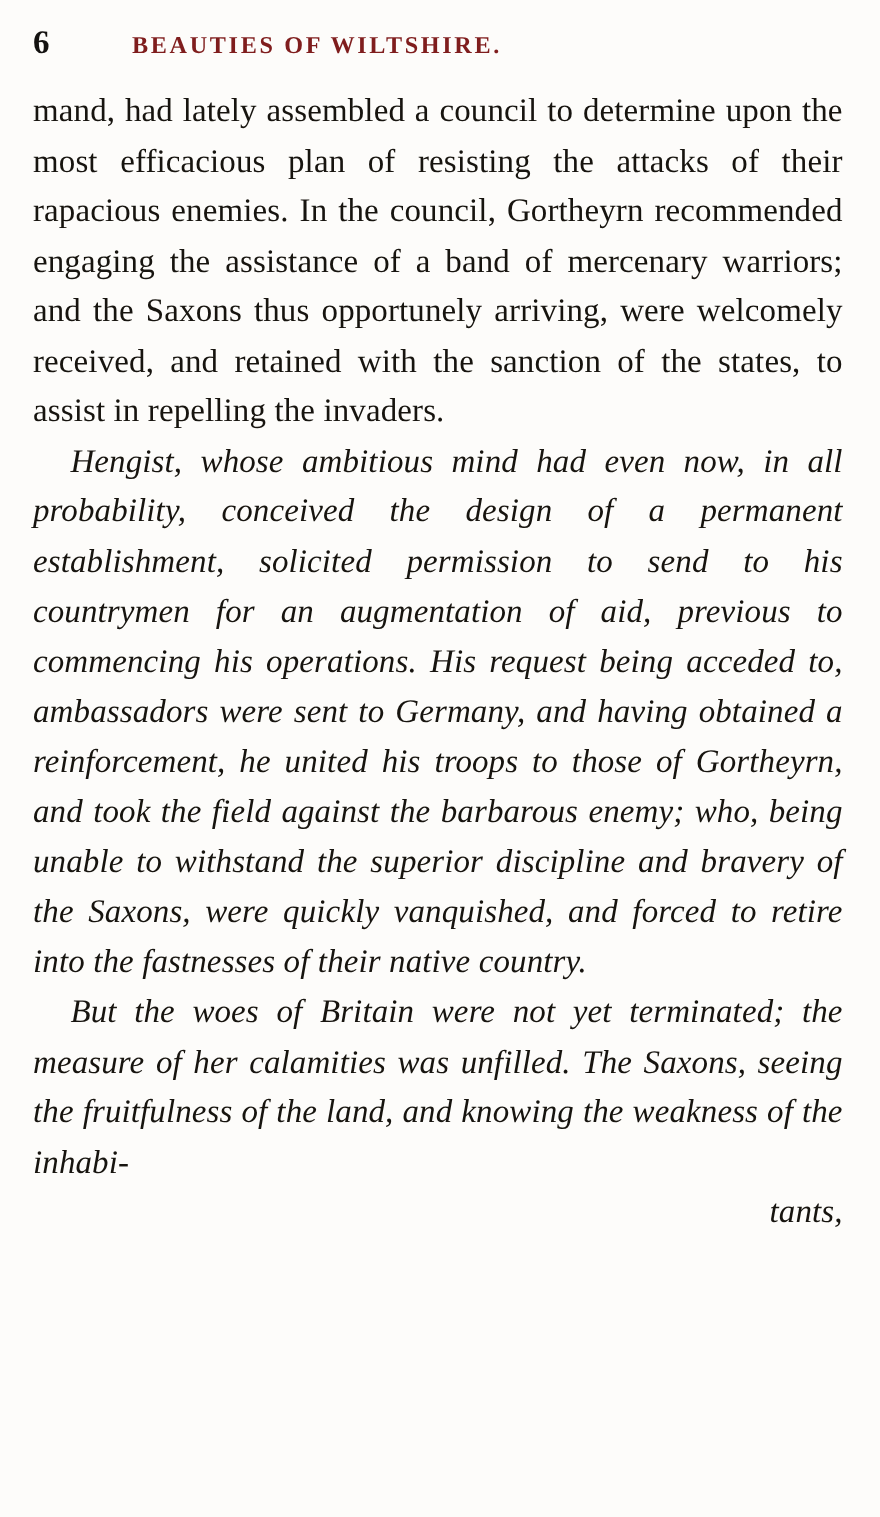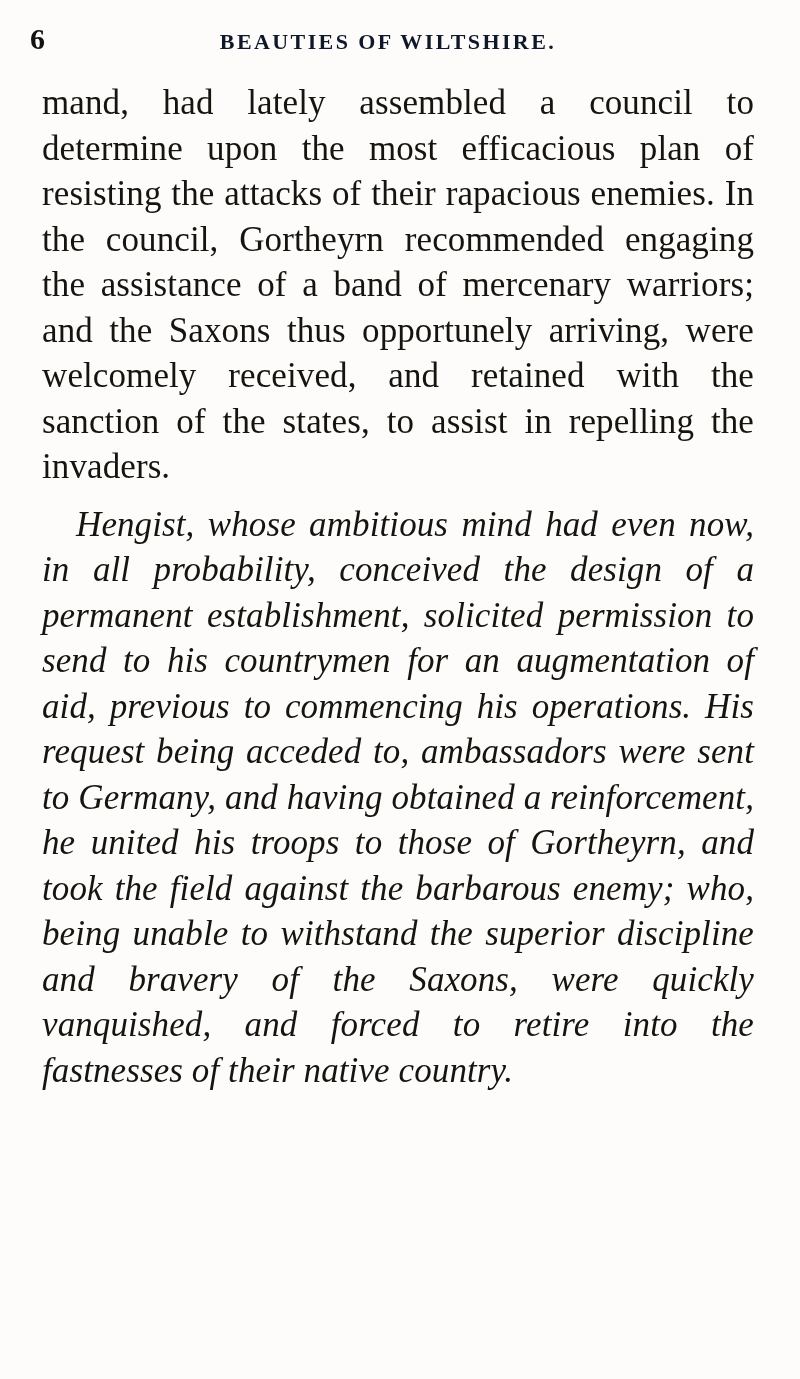--- a/index.html
+++ b/index.html
@@ -30,34 +30,34 @@
   .folio {
     font-size: 30px;
     font-weight: 700;
     letter-spacing: 0.5px;
     width: 90px;
     flex: 0 0 90px;
     color: #141210;
   }
   .head-title {
     flex: 1 1 auto;
-    text-align: center;
+    text-align: left;
     font-size: 22px;
     font-weight: 700;
     letter-spacing: 2.4px;
-    color: #0f172a;
+    color: #7f1d1d;
     padding-right: 110px;
     white-space: nowrap;
   }
   .body-text {
     margin-top: 10px;
   }
   p.para {
-    margin: 12px;
-    font-size: 35px;
+    margin: 0;
+    font-size: 30px;
     line-height: 45.5px;
     text-align: justify;
     text-justify: inter-word;
     color: #17140f;
     letter-spacing: 0.1px;
   }
   p.para.indent {
     text-indent: 34px;
     font-style: italic;
   }
@@ -79,15 +79,16 @@
 <div class="page">
 
   <div class="running-head">
     <div class="folio">6</div>
     <div class="head-title">BEAUTIES OF WILTSHIRE.</div>
   </div>
 
   <div class="body-text">
     <p class="para">mand, had lately assembled a council to determine upon the most efficacious plan of resisting the attacks of their rapacious enemies. In the council, Gortheyrn recommended engaging the assistance of a band of mercenary warriors; and the Saxons thus opportunely arriving, were welcomely received, and retained with the sanction of the states, to assist in repelling the invaders.</p>
     <p class="para indent">Hengist, whose ambitious mind had even now, in all probability, conceived the design of a permanent establishment, solicited permission to send to his countrymen for an augmentation of aid, previous to commencing his operations. His request being acceded to, ambassadors were sent to Germany, and having obtained a reinforcement, he united his troops to those of Gortheyrn, and took the field against the barbarous enemy; who, being unable to withstand the superior discipline and bravery of the Saxons, were quickly vanquished, and forced to retire into the fastnesses of their native country.</p>
+    <p class="para indent"><span>But the woes of Britain were not yet terminated; the measure of her calamities was unfilled. The Saxons, seeing the fruitfulness of the land, and knowing the weakness of the inhabi-</span><span class="tail">tants,</span></p>
   </div>
 
 </div>
 
 </body></html>

